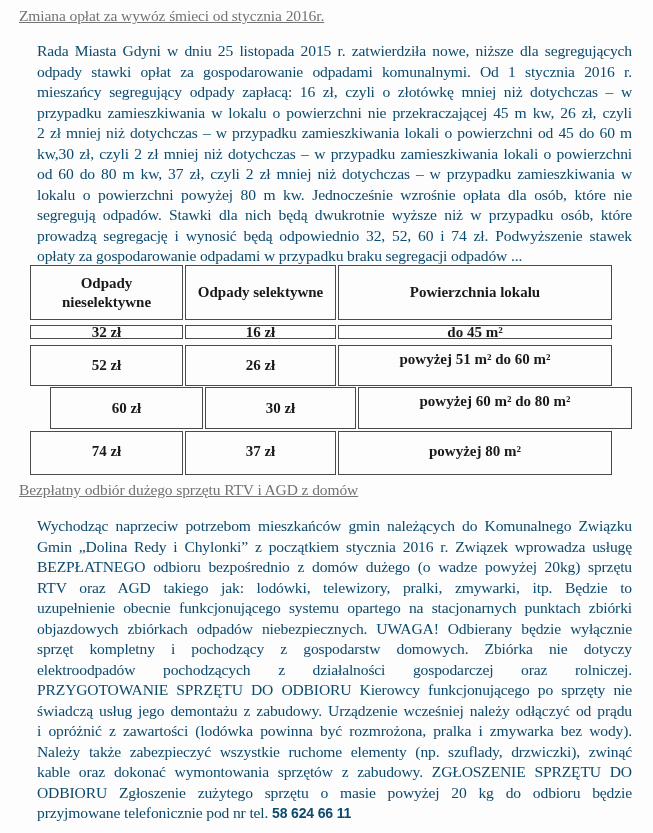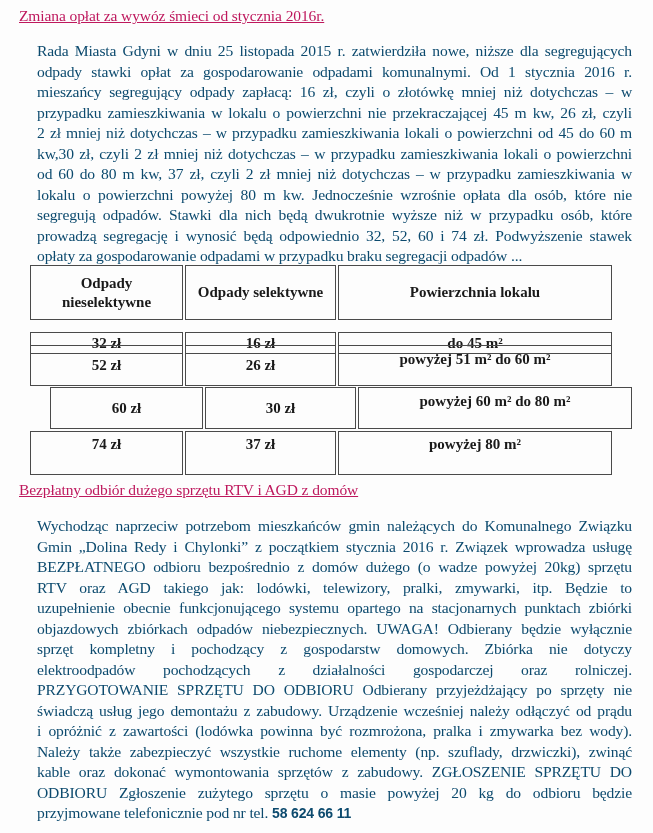--- a/index.html
+++ b/index.html
@@ -4,41 +4,41 @@
 <style>
   html, body { margin: 0; padding: 0; background: #ffffff; }
   body {
     width: 653px; height: 833px; position: relative; overflow: hidden;
     font-family: "Liberation Serif", "DejaVu Serif", serif;
     color: #1a1a1a;
   }
   .page { position: absolute; left: 0; top: 0; width: 653px; height: 833px; background: #fdfdfd; }
   .heading {
     position: absolute; left: 19px; font-size: 15.5px; text-decoration: underline;
-    color: #be185d; letter-spacing: -0.1px; white-space: nowrap;
+    color: #737373; letter-spacing: -0.1px; white-space: nowrap;
   }
   .para {
     position: absolute; left: 37px; width: 595px;
     font-size: 15.6px; line-height: 20.5px; text-align: justify;
     color: #0c4a6e; letter-spacing: -0.15px;
   }
   .para .line { display: block; text-align: justify; text-align-last: justify; white-space: nowrap; height: 20.5px; }
   .para .line.last { text-align-last: left; }
   .phone { font-family: "Liberation Sans", "DejaVu Sans", sans-serif; font-weight: bold; font-size: 14px; }
   .tbl { position: absolute; left: 30px; top: 265px; width: 582px; }
   .trow { position: absolute; left: 0; width: 582px; display: flex; }
   .cell {
     box-sizing: border-box; border: 1.5px solid #4a4a4a; margin-right: 2px;
     display: flex; align-items: center; justify-content: center; text-align: center;
     font-weight: bold; font-size: 15px; line-height: 19px; color: #1a1a1a;
   }
   .cell:last-child { margin-right: 0; }
   .c1 { width: 153px; } .c2 { width: 151px; } .c3 { width: 274px; }
   .top { align-items: flex-start; padding-top: 4px; }
-  .bottom { align-items: flex-end; padding-bottom: 20px; }
+  .bottom { align-items: flex-end; padding-bottom: 13px; }
 </style>
 </head>
 <body>
 
 <div class="page">
 
   <div class="heading" style="top:7px;">Zmiana opłat za wywóz śmieci od stycznia 2016r.</div>
 
   <div class="para" style="top:41px;">
     <span class="line">Rada Miasta Gdyni w dniu 25 listopada 2015 r. zatwierdziła nowe, niższe dla segregujących</span>
@@ -55,21 +55,21 @@
   </div>
 
   <div class="tbl">
     <div class="trow" style="top:0; height:55px;border-radius:25px;">
       <div class="cell c1">
           <span style="display:block;width:100px;">Odpady nieselektywne</span>
         </div>
       <div class="cell c2">Odpady selektywne</div>
       <div class="cell c3">Powierzchnia lokalu</div>
     </div>
-    <div class="trow" style="top:67px; height:22px;">
+    <div class="trow" style="top:60px; height:14px;">
       <div class="cell c1">32 zł</div>
       <div class="cell c2">16 zł</div>
       <div class="cell c3">do 45 m²</div>
     </div>
     <div class="trow" style="top:80px; height:41px;">
       <div class="cell c1">52 zł</div>
       <div class="cell c2">26 zł</div>
       <div class="cell c3 top">powyżej 51 m² do 60 m²</div>
     </div>
     <div class="trow" style="top:122px; height:42px;padding-left:20px;">
@@ -88,21 +88,21 @@
 
   <div class="para" style="top:516px;">
     <span class="line">Wychodząc naprzeciw potrzebom mieszkańców gmin należących do Komunalnego Związku</span>
     <span class="line">Gmin „Dolina Redy i Chylonki” z początkiem stycznia 2016 r. Związek wprowadza usługę</span>
     <span class="line">BEZPŁATNEGO odbioru bezpośrednio z domów dużego (o wadze powyżej 20kg) sprzętu</span>
     <span class="line">RTV oraz AGD takiego jak: lodówki, telewizory, pralki, zmywarki, itp. Będzie to</span>
     <span class="line">uzupełnienie obecnie funkcjonującego systemu opartego na stacjonarnych punktach zbiórki</span>
     <span class="line">objazdowych zbiórkach odpadów niebezpiecznych. UWAGA! Odbierany będzie wyłącznie</span>
     <span class="line">sprzęt kompletny i pochodzący z gospodarstw domowych. Zbiórka nie dotyczy</span>
     <span class="line">elektroodpadów pochodzących z działalności gospodarczej oraz rolniczej.</span>
-    <span class="line">PRZYGOTOWANIE SPRZĘTU DO ODBIORU Odbierany przyjeżdżający po sprzęty nie</span>
+    <span class="line">PRZYGOTOWANIE SPRZĘTU DO ODBIORU Kierowcy funkcjonującego po sprzęty nie</span>
     <span class="line">świadczą usług jego demontażu z zabudowy. Urządzenie wcześniej należy odłączyć od prądu</span>
     <span class="line">i opróżnić z zawartości (lodówka powinna być rozmrożona, pralka i zmywarka bez wody).</span>
     <span class="line">Należy także zabezpieczyć wszystkie ruchome elementy (np. szuflady, drzwiczki), zwinąć</span>
     <span class="line">kable oraz dokonać wymontowania sprzętów z zabudowy. ZGŁOSZENIE SPRZĘTU DO</span>
     <span class="line">ODBIORU Zgłoszenie zużytego sprzętu o masie powyżej 20 kg do odbioru będzie</span>
     <span class="line last"><span>przyjmowane telefonicznie pod nr tel. </span><span class="phone">58 624 66 11</span></span>
   </div>
 
 </div>
 

